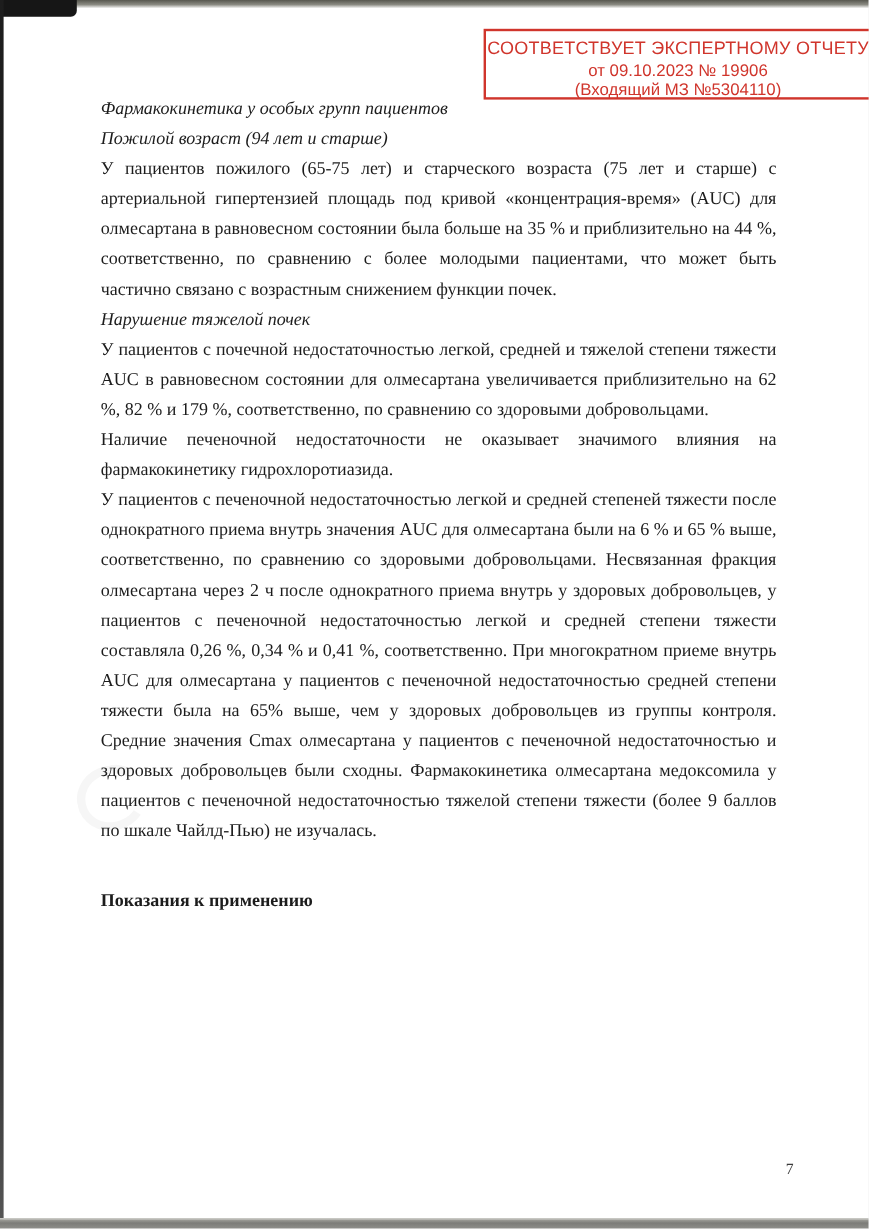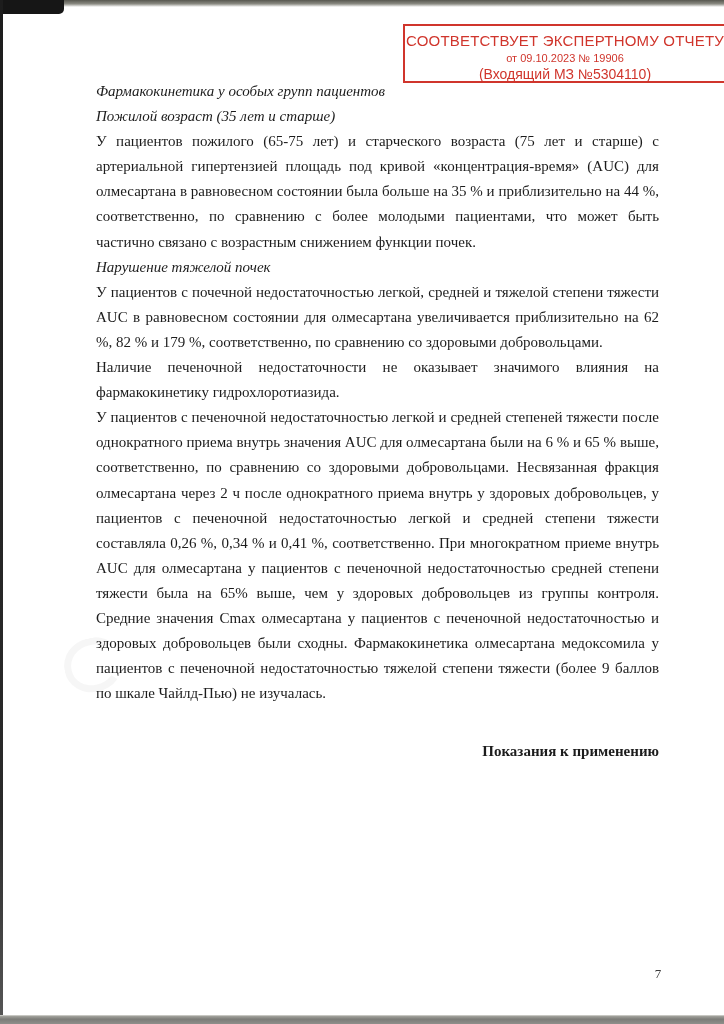--- a/index.html
+++ b/index.html
@@ -56,42 +56,42 @@
     position: absolute;
     left: 403px; top: 24px;
     width: 324px; height: 59px;
     box-sizing: border-box;
     border: 2px solid currentColor;
     font-family: "Liberation Sans", sans-serif;
     text-align: center;
     padding-top: 6px;
   }
   .stamp-line1 { font-size: 15px; line-height: 18px; letter-spacing: 0.2px; }
-  .stamp-line2 { font-size: 11px; line-height: 16px; }
+  .stamp-line2 { font-size: 14px; line-height: 16px; }
   .stamp-line3 { font-size: 14px; line-height: 16px; }
   
   .content {
     position: absolute;
-    left: 96px; top: 79px;
+    left: 84px; top: 79px;
     width: 563px;
     font-size: 15px;
     line-height: 25.1px;
     color: #1c1c1c;
   }
   .content p {
     margin: 0;
     text-align: justify;
   }
   .content p.heading-italic {
     font-style: italic;
     text-align: left;
   }
   .content p.heading-bold {
     font-weight: bold;
-    text-align: right;
+    text-align: left;
     margin-top: 33px;
   }
   .content span.it { }
   .page-number {
     position: absolute;
     left: 648px; top: 966px;
     width: 20px;
     text-align: center;
     font-size: 13px;
     color: #3a3a3a;
@@ -109,21 +109,21 @@
   <div class="scan-smudge"></div>
 
   <div class="stamp" style="color: rgb(208, 53, 44);">
     <div class="stamp-line1">СООТВЕТСТВУЕТ ЭКСПЕРТНОМУ ОТЧЕТУ</div>
     <div class="stamp-line2">от 09.10.2023 № 19906</div>
     <div class="stamp-line3">(Входящий МЗ №5304110)</div>
   </div>
 
   <div class="content">
       <p class="heading-italic"><span>Фармакокинетика у особых групп пациентов</span></p>
-      <p class="heading-italic"><span>Пожилой возраст (35 лет и старше)</span></p>
+      <p class="heading-italic"><span>Пожилой возраст (94 лет и старше)</span></p>
       <p class="paragraph"><span>У пациентов пожилого (65-75 лет) и старческого возраста (75 лет и старше) с артериальной гипертензией площадь под кривой «концентрация-время» (AUC) для </span><span class="it">олмесартана</span><span> в равновесном состоянии была больше на 35 % и приблизительно на 44 %, соответственно, по сравнению с более молодыми пациентами, что может быть частично связано с возрастным снижением функции почек.</span></p>
       <p class="heading-italic"><span>Нарушение тяжелой почек</span></p>
       <p class="paragraph"><span>У пациентов с почечной недостаточностью легкой, средней и тяжелой степени тяжести AUC в равновесном состоянии для </span><span class="it">олмесартана</span><span> увеличивается приблизительно на 62 %, 82 % и 179 %, соответственно, по сравнению со здоровыми добровольцами.</span></p>
       <p class="paragraph"><span>Наличие печеночной недостаточности не оказывает значимого влияния на фармакокинетику </span><span class="it">гидрохлоротиазида</span><span>.</span></p>
       <p class="paragraph"><span>У пациентов с печеночной недостаточностью легкой и средней степеней тяжести после однократного приема внутрь значения AUC для </span><span class="it">олмесартана</span><span> были на 6 % и 65 % выше, соответственно, по сравнению со здоровыми добровольцами. Несвязанная фракция олмесартана через 2 ч после однократного приема внутрь у здоровых добровольцев, у пациентов с печеночной недостаточностью легкой и средней степени тяжести составляла 0,26 %, 0,34 % и 0,41 %, соответственно. При многократном приеме внутрь AUC для олмесартана у пациентов с печеночной недостаточностью средней степени тяжести была на 65% выше, чем у здоровых добровольцев из группы контроля. Средние значения Cmax олмесартана у пациентов с печеночной недостаточностью и здоровых добровольцев были сходны. Фармакокинетика олмесартана медоксомила у пациентов с печеночной недостаточностью тяжелой степени тяжести (более 9 баллов по шкале Чайлд-Пью) не изучалась.</span></p>
       <p class="heading-bold"><span>Показания к применению</span></p>
     </div>
 
   <div class="page-number">7</div>
 

